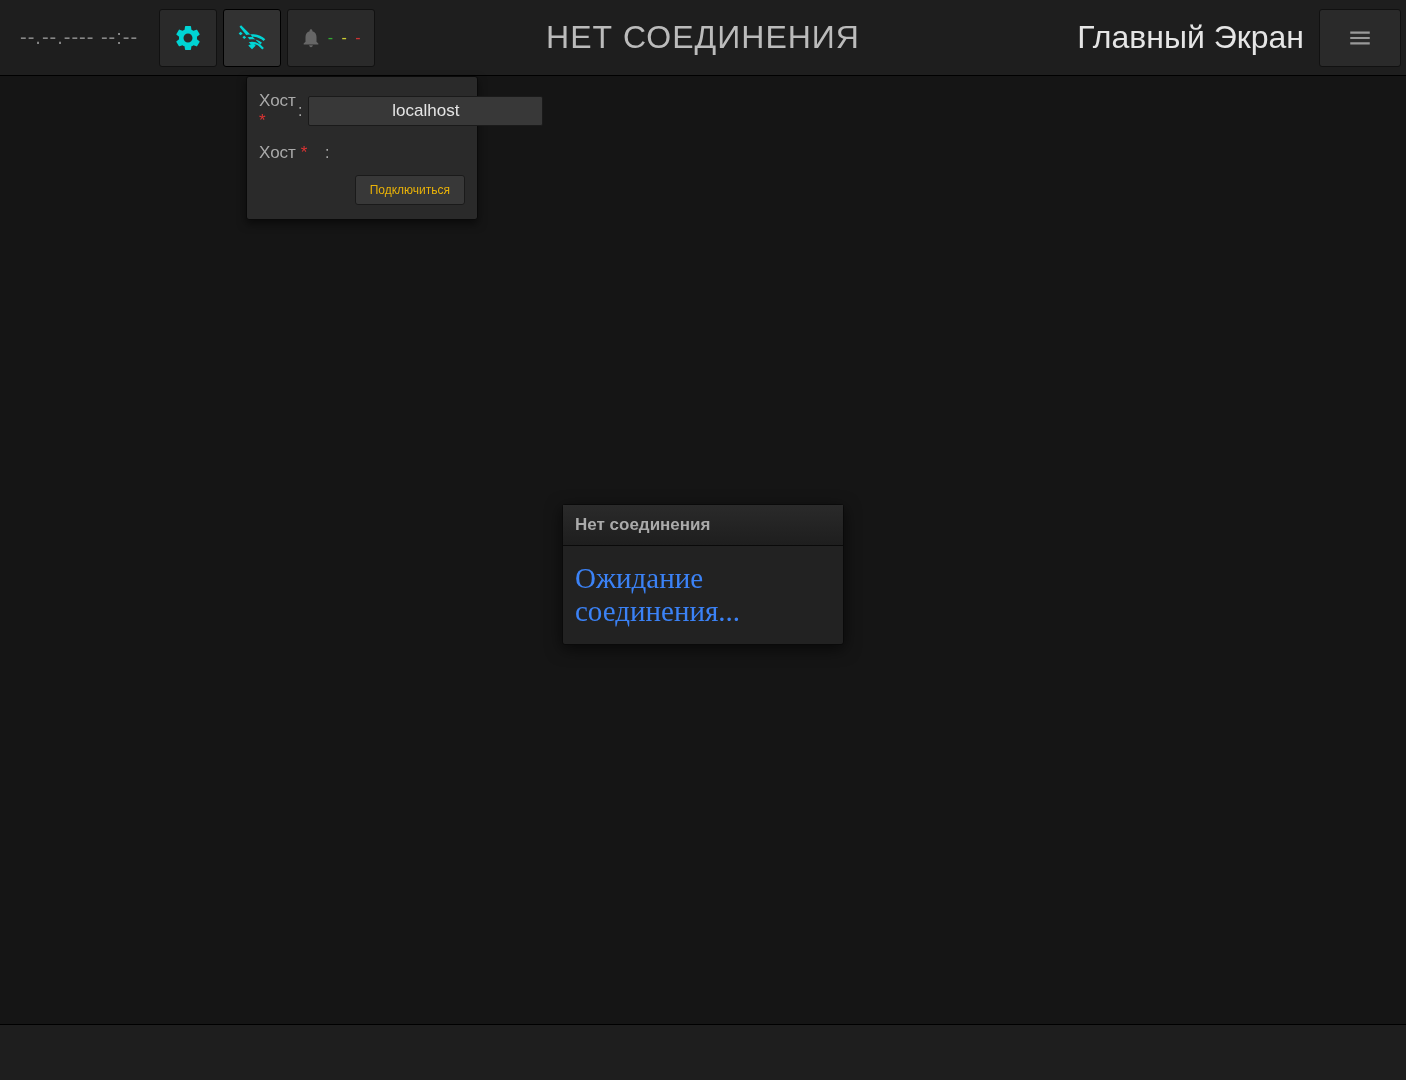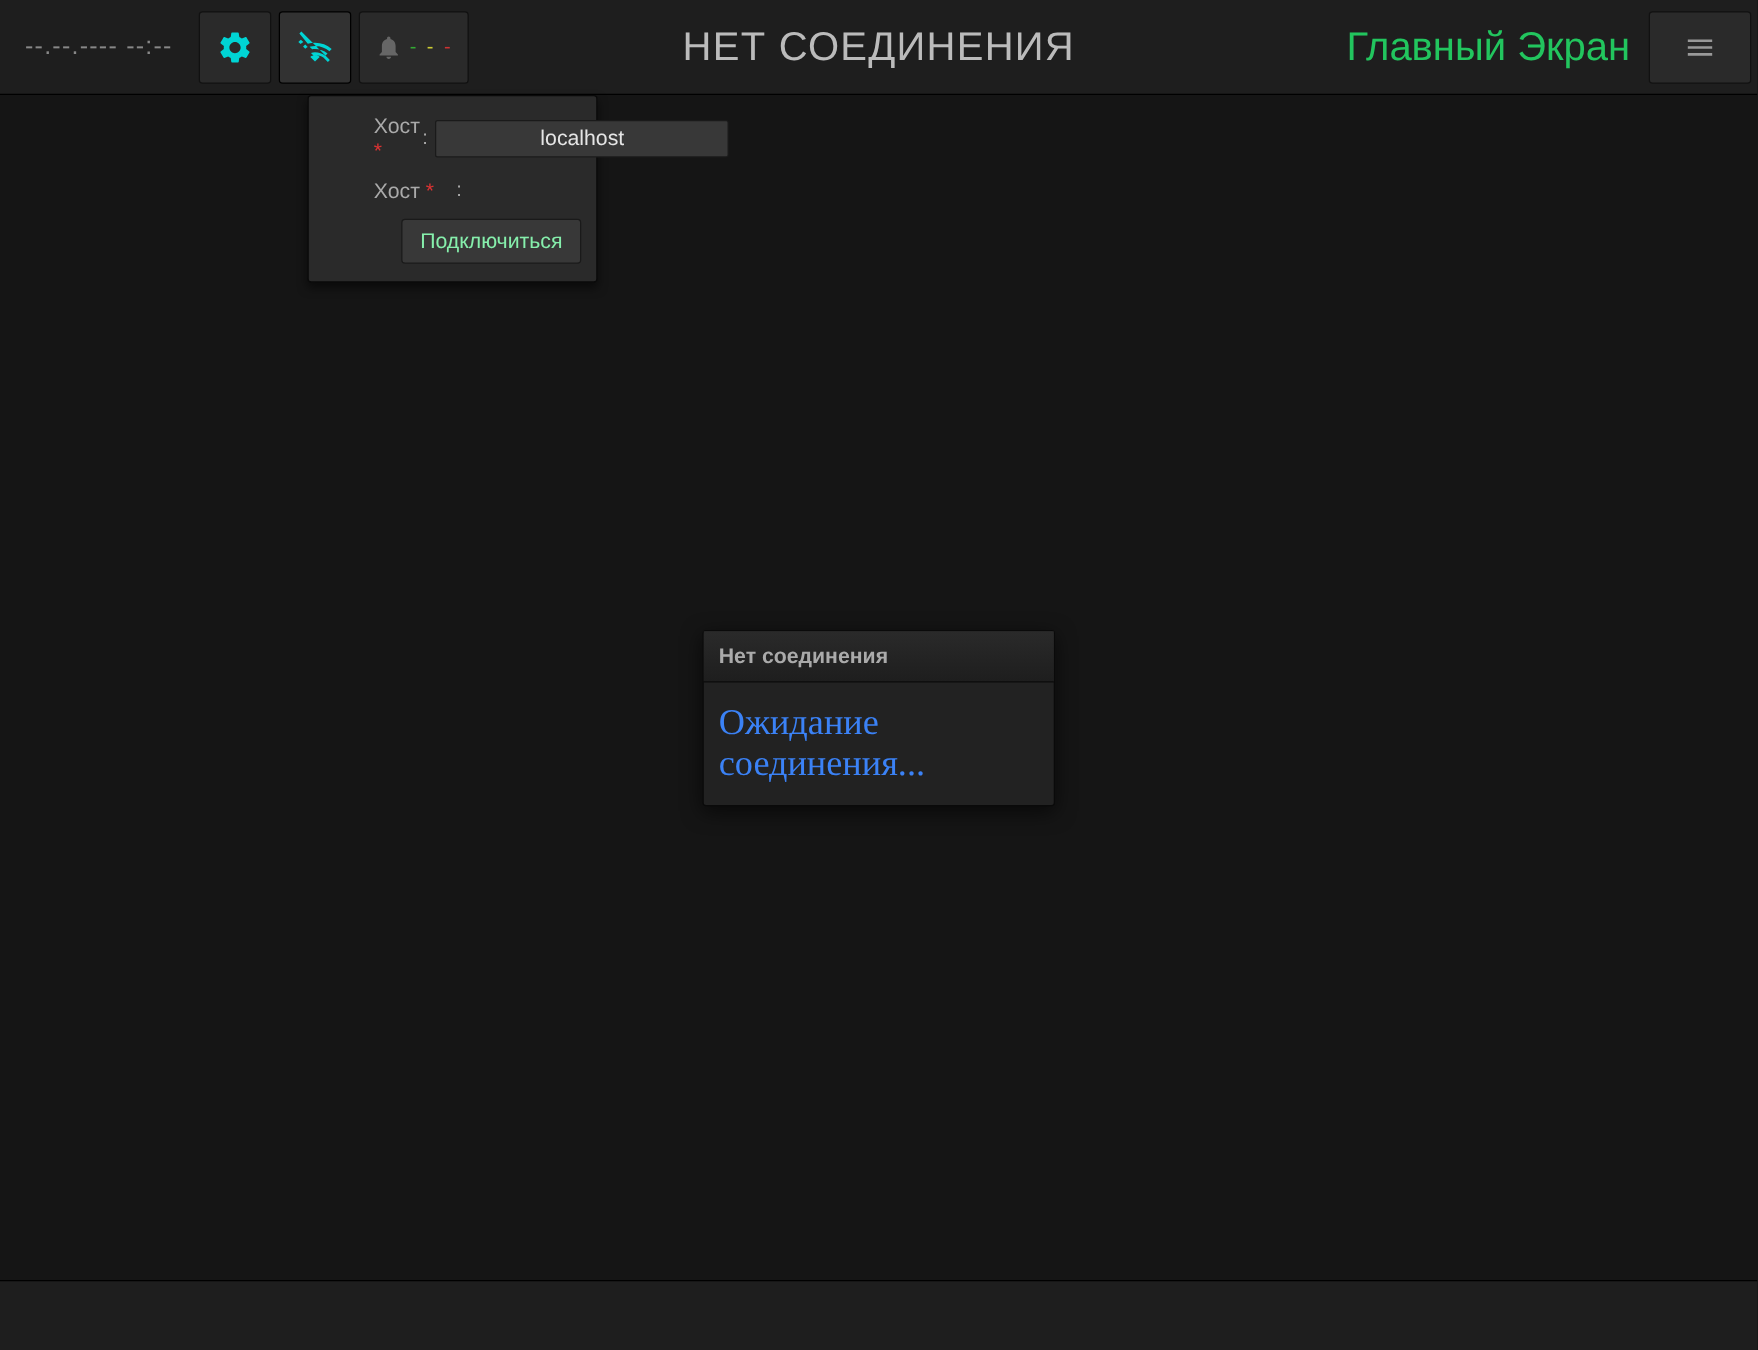--- a/index.html
+++ b/index.html
@@ -78,21 +78,21 @@
       position: absolute;
       left: 50%;
       transform: translateX(-50%);
       color: #bbb;
       font-size: 32px;
       font-weight: 500;
       letter-spacing: 1px;
     }
     .screen-label {
       margin-left: auto;
-      color: #22c55e;
+      color: #e5e5e5;
       font-size: 32px;
       padding-right: 12px;
     }
     .menu-btn {
       width: 82px;
       height: 58px;
       margin: 0 3px;
       background: #2a2a2a;
       border: 1px solid #111;
       border-radius: 3px;
@@ -114,21 +114,20 @@
       background: #2a2a2a;
       border: 1px solid #0a0a0a;
       border-radius: 3px;
       padding: 14px 12px 14px 12px;
       box-shadow: 0 4px 8px rgba(0,0,0,0.5);
     }
     .form-row {
       display: flex;
       align-items: center;
       margin-bottom: 12px;
-      margin-left: 40px;
     }
     .form-label {
       color: #aaa;
       font-size: 17px;
       width: 64px;
       text-align: left;
     }
     .req { color: #d33; }
     .colon { color: #aaa; margin: 0 6px 0 2px;}
     .form-input {
@@ -142,22 +141,22 @@
       height: 30px;
       padding: 0 6px;
     }
     .connect-btn {
       display: block;
       margin-left: auto;
       margin-top: 2px;
       background: #383838;
       border: 1px solid #1a1a1a;
       border-radius: 3px;
-      color: #86efac;
-      font-size: 17px;
+      color: #eab308;
+      font-size: 12px;
       padding: 7px 14px;
       cursor: pointer;
     }
     .main-area {
       position: absolute;
       top: 76px;
       left: 0;
       right: 0;
       bottom: 56px;
       background: #151515;

